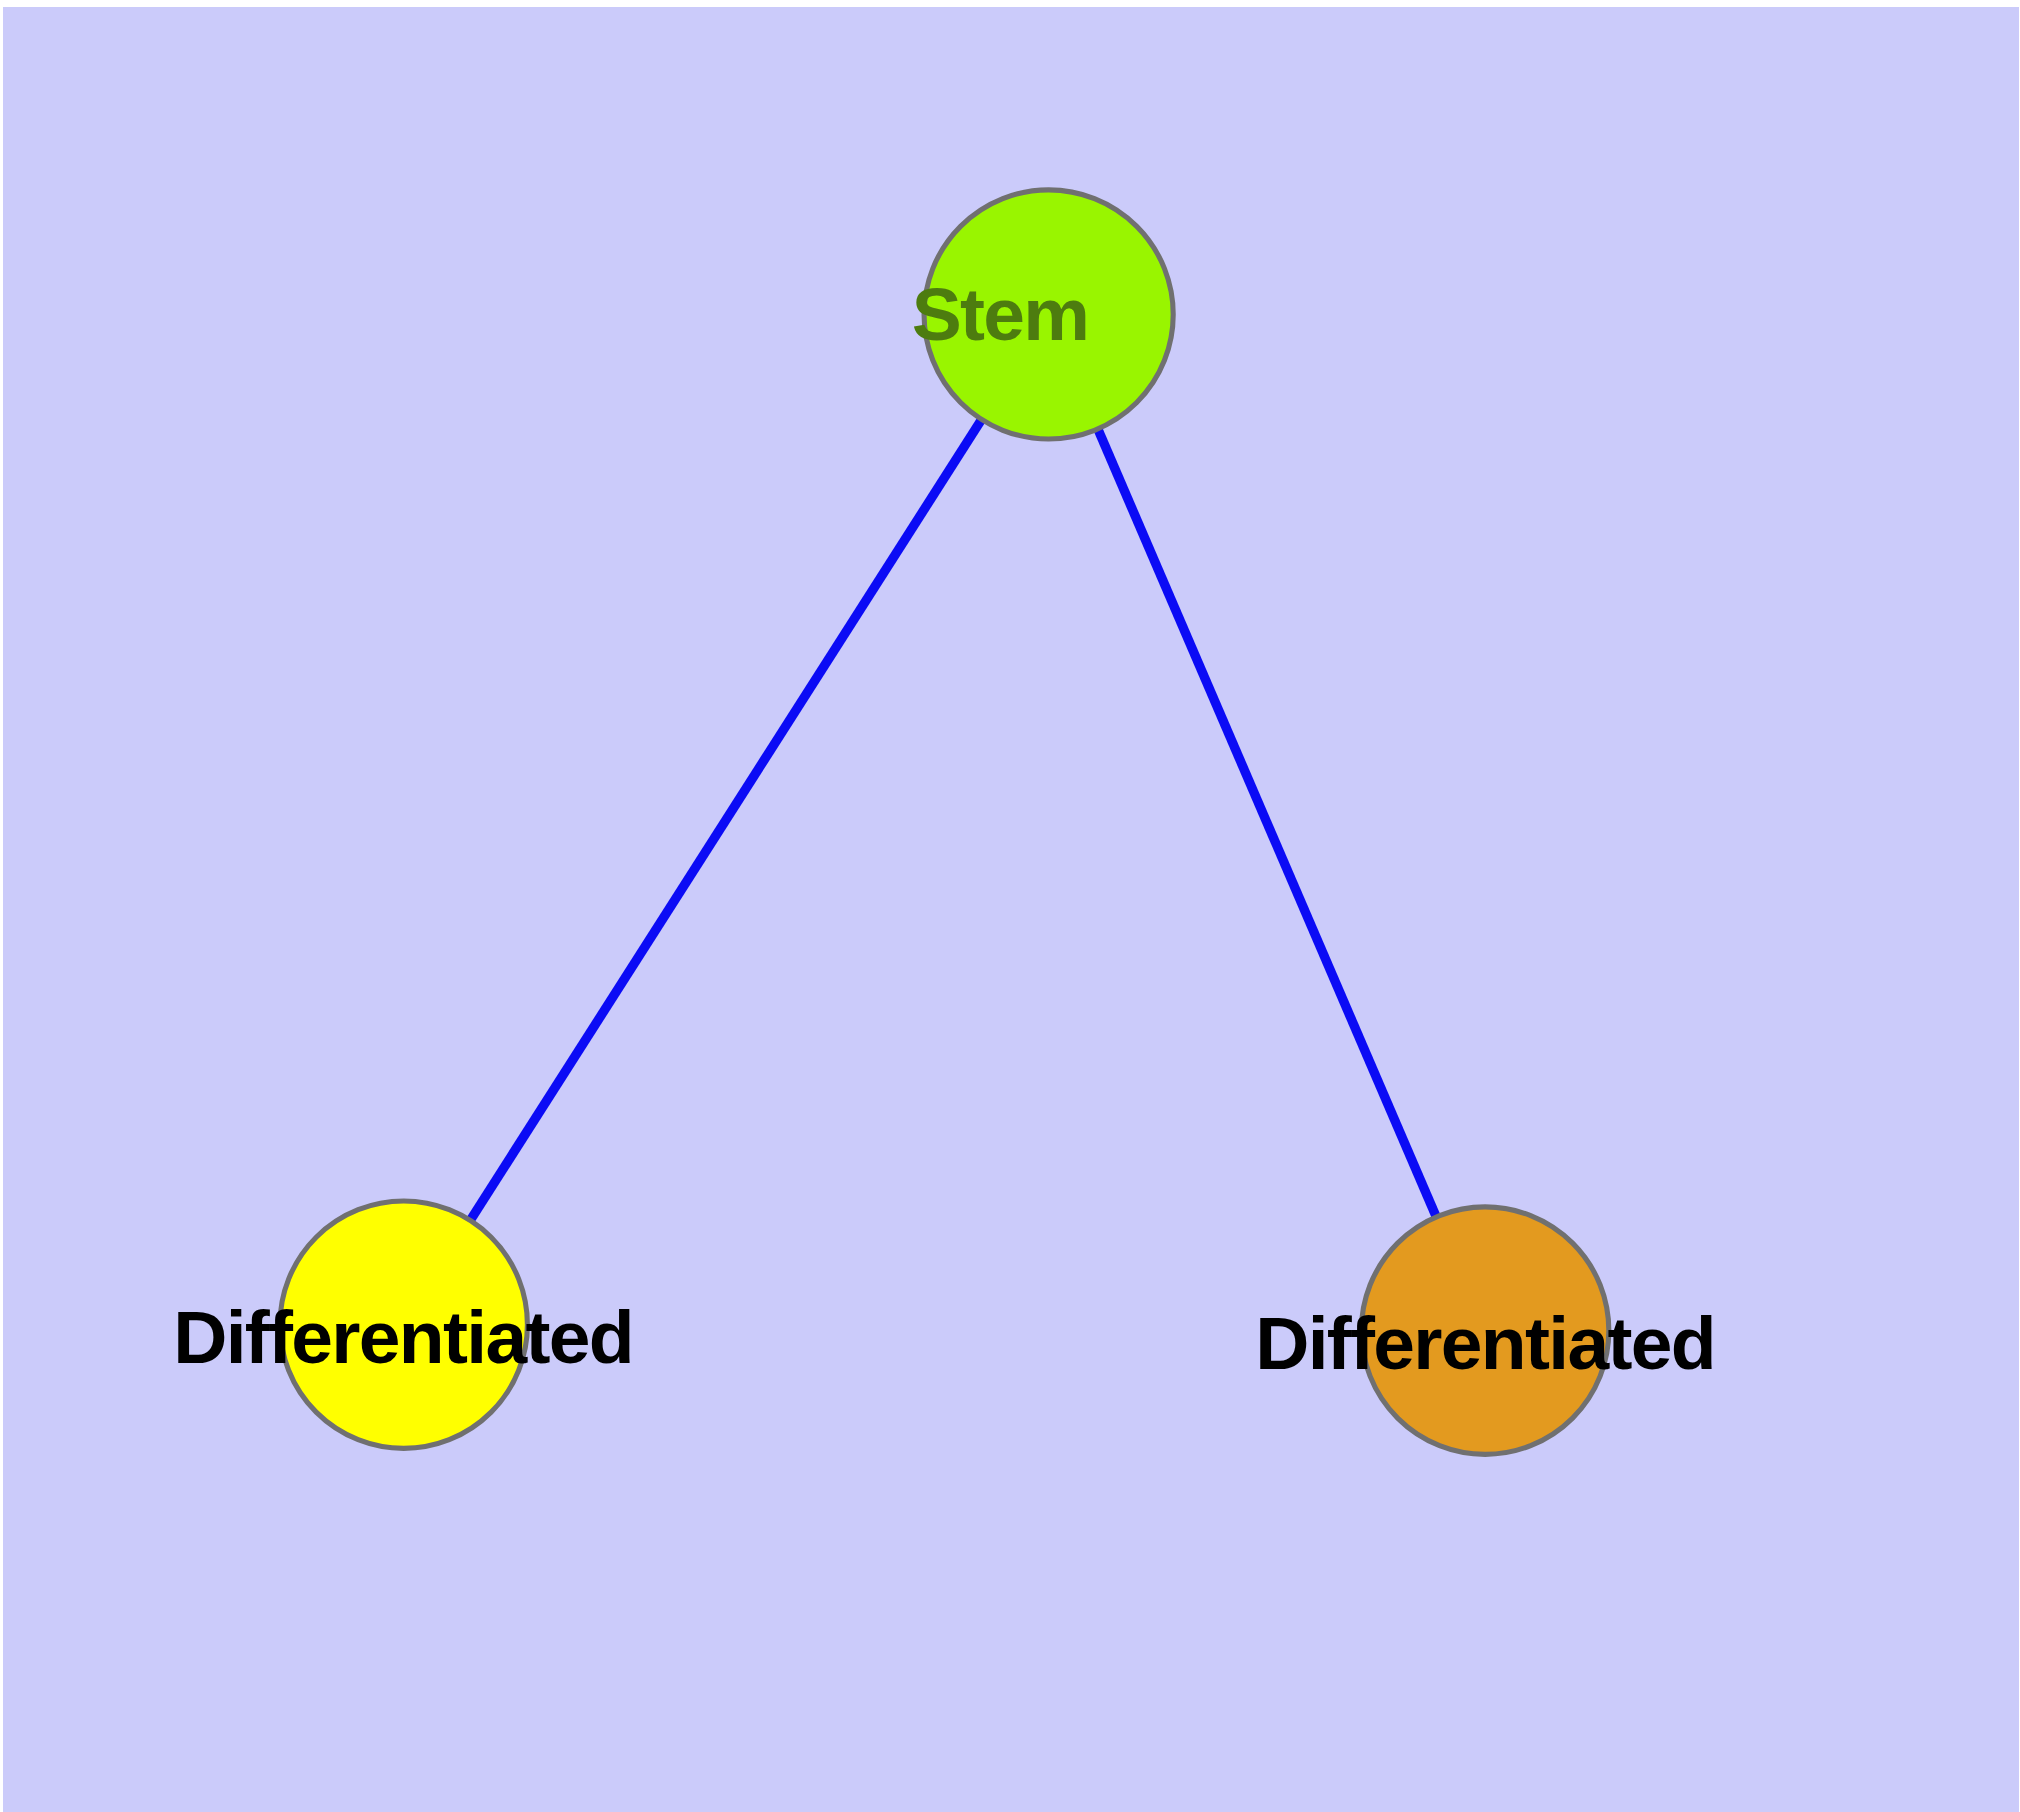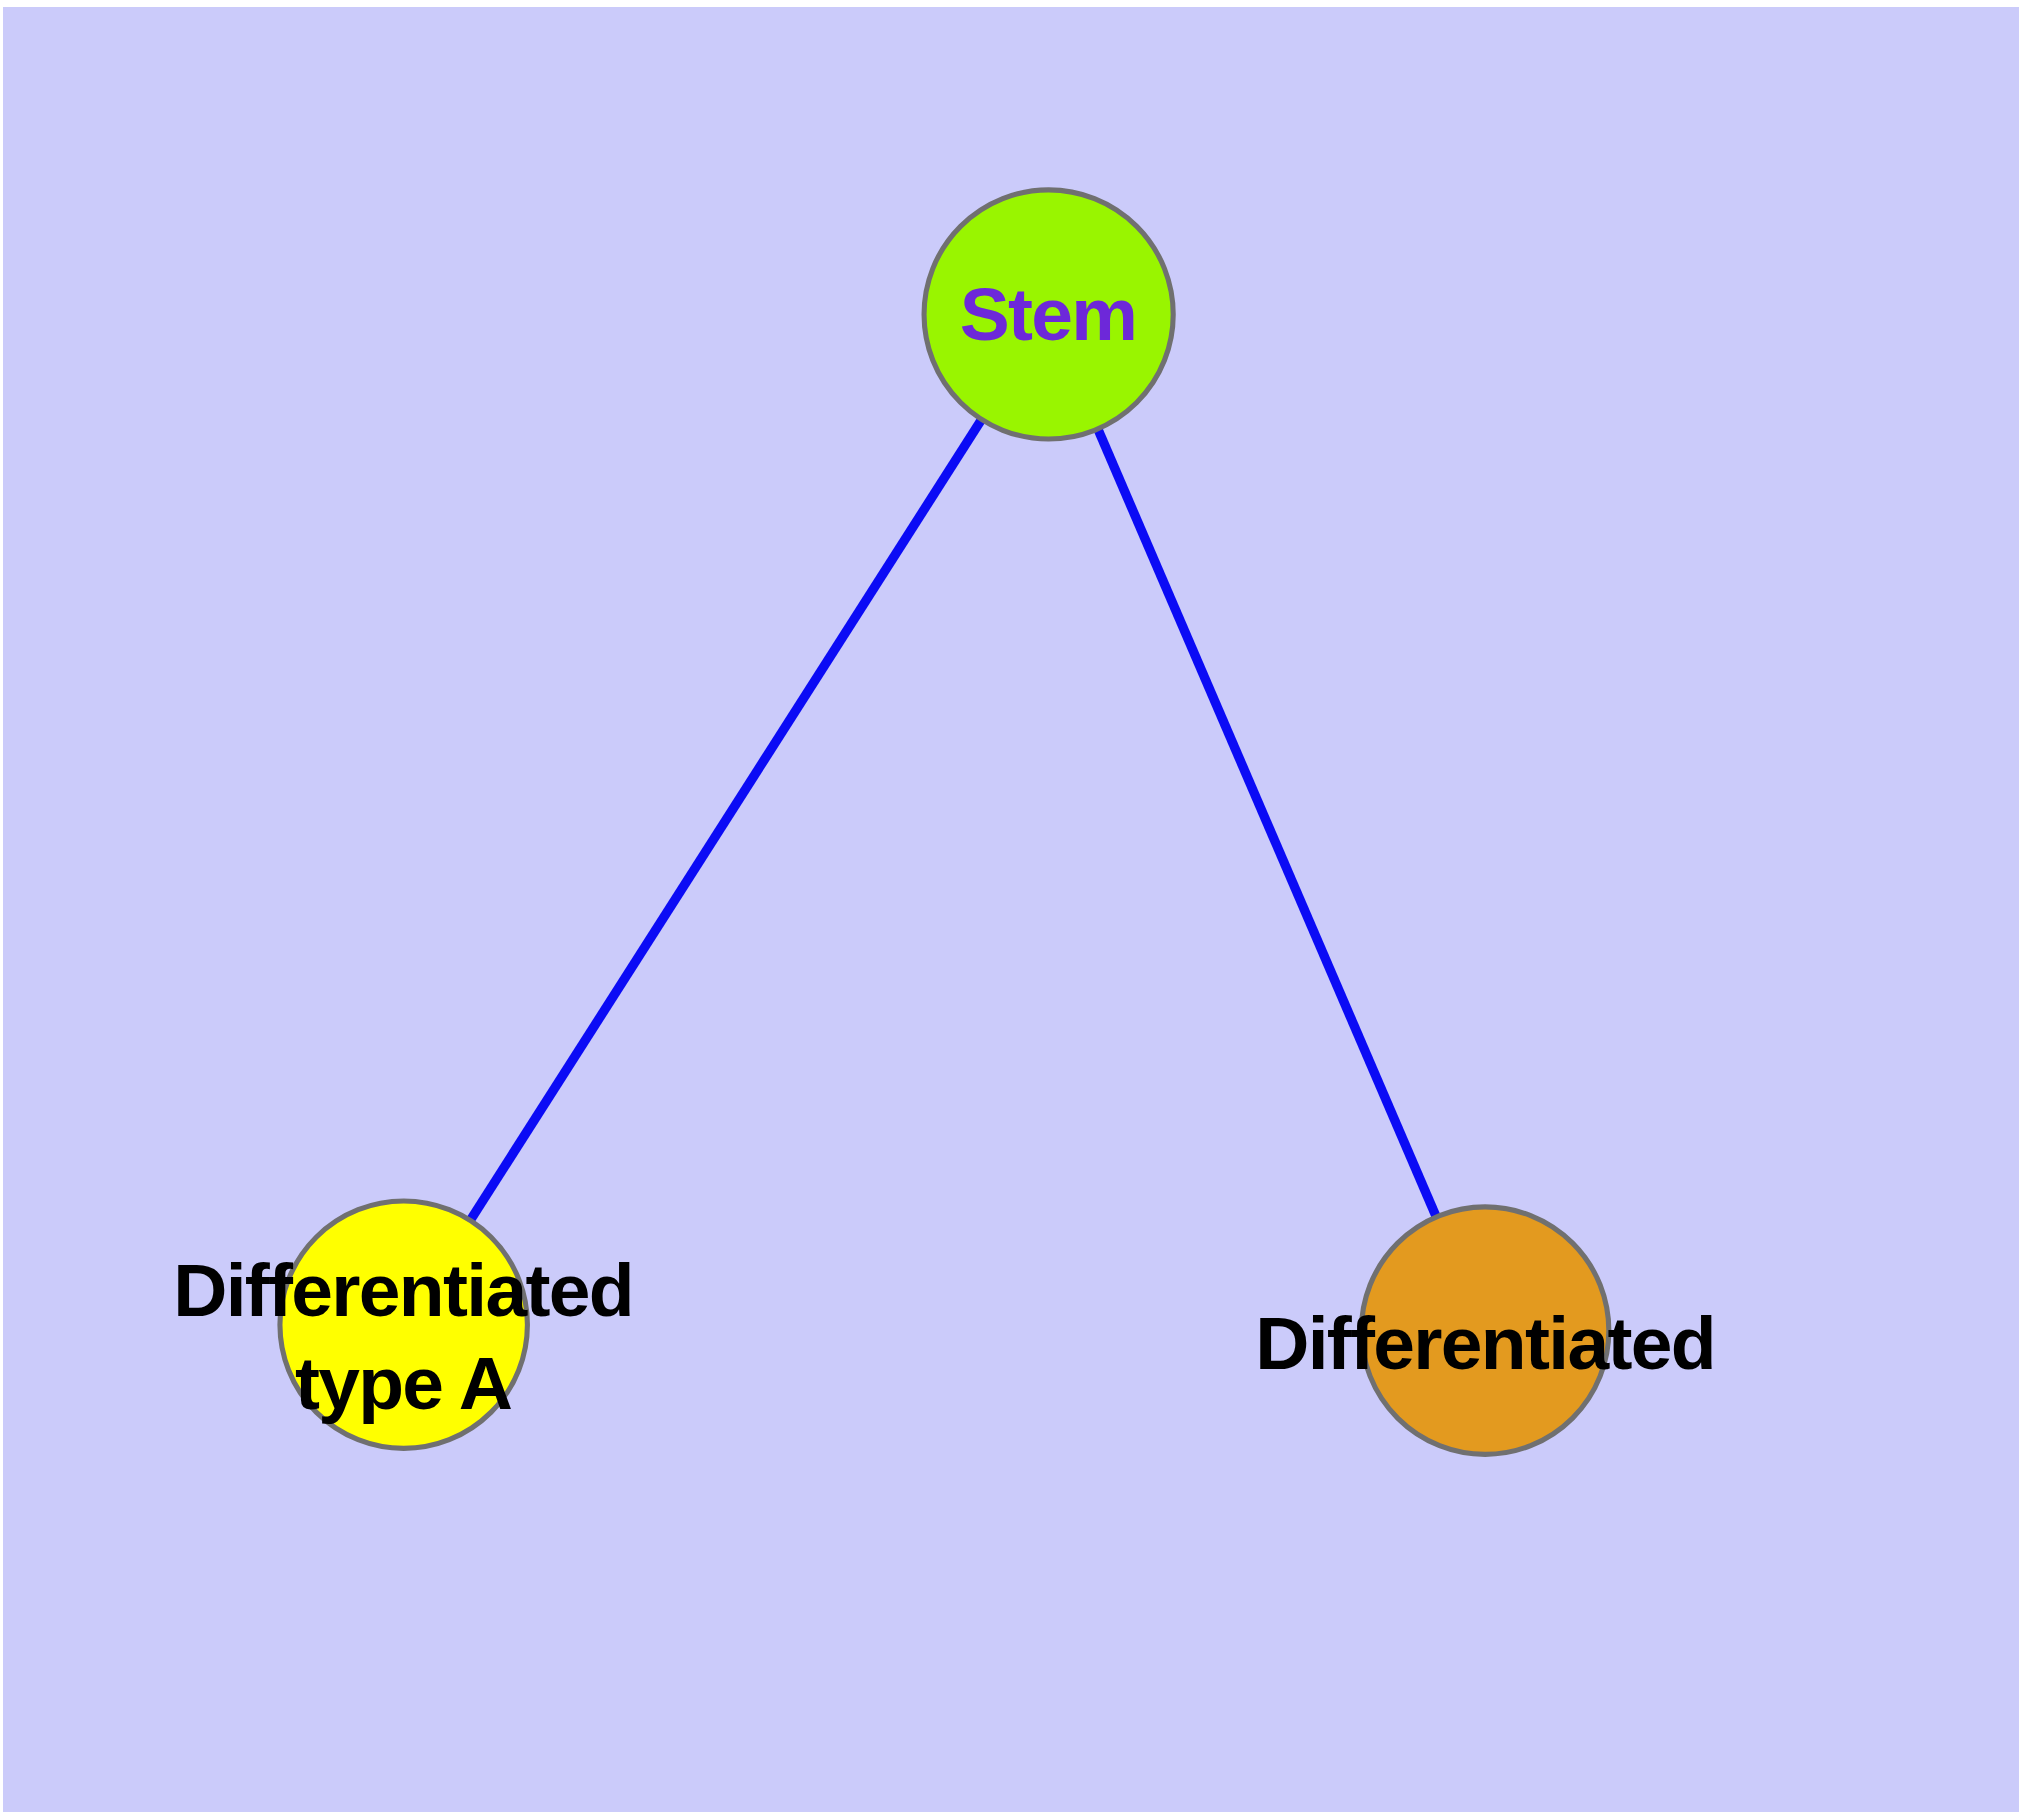--- a/index.html
+++ b/index.html
@@ -56,25 +56,24 @@
 <div class="page">
   <div class="plot-bg" style="background: rgb(203, 203, 250);"></div>
   <svg class="graph" id="graph-svg" viewBox="0 0 2384 2138">
       <line x1="1237" y1="371" x2="476" y2="1563" stroke="#0B0BF5" stroke-width="11"></line>
       <line x1="1237" y1="371" x2="1752" y2="1570" stroke="#0B0BF5" stroke-width="11"></line>
       <circle cx="1237" cy="371" r="147" fill="#99F500" stroke="#707070" stroke-width="6"></circle>
       <circle cx="476" cy="1563" r="146" fill="#FFFF00" stroke="#707070" stroke-width="6"></circle>
       <circle cx="1752" cy="1570" r="146" fill="#E39A1F" stroke="#707070" stroke-width="6"></circle>
     </svg>
   <div class="labels" id="labels-layer">
-      <div class="node-label" style="color: #6d28d9; left: 1048px; top: 314px;">
+      <div class="node-label" style="color: #4d7c0f; left: 1000px; top: 314px;">
         <div>Stem</div>
       </div>
       <div class="node-label" style="color: rgb(0, 0, 0); left: 403px; top: 1337px;">
         <div>Differentiated</div>
-        <div>type A</div>
       </div>
       <div class="node-label" style="color: rgb(0, 0, 0); left: 1485px; top: 1343px;">
         <div>Differentiated</div>
       </div>
     </div>
 </div>
 
 
 </body></html>

